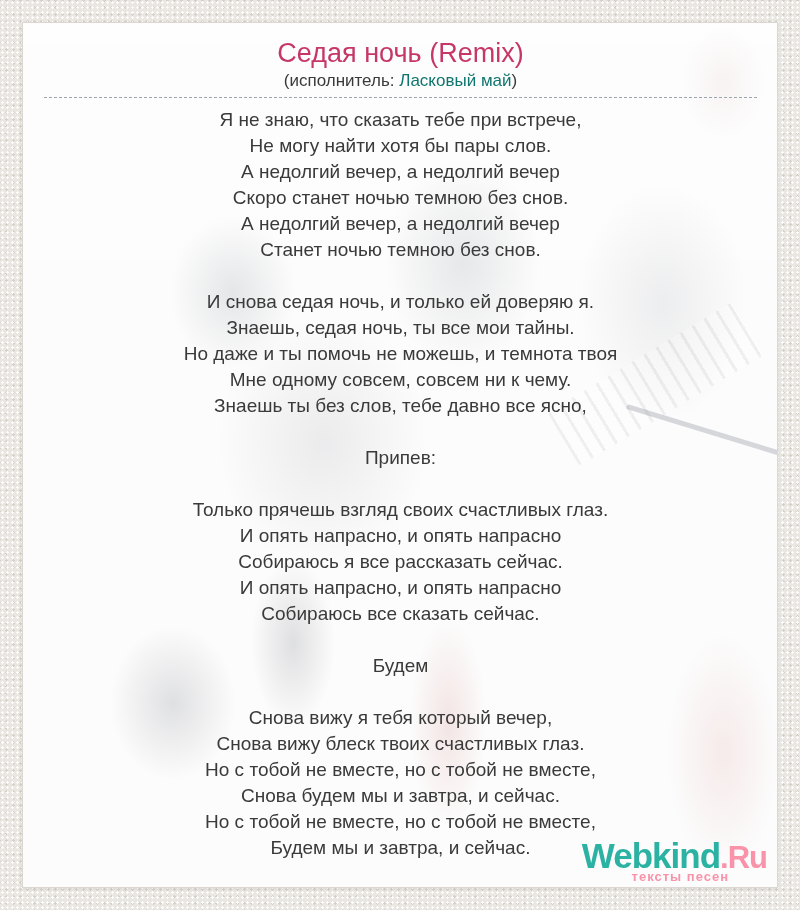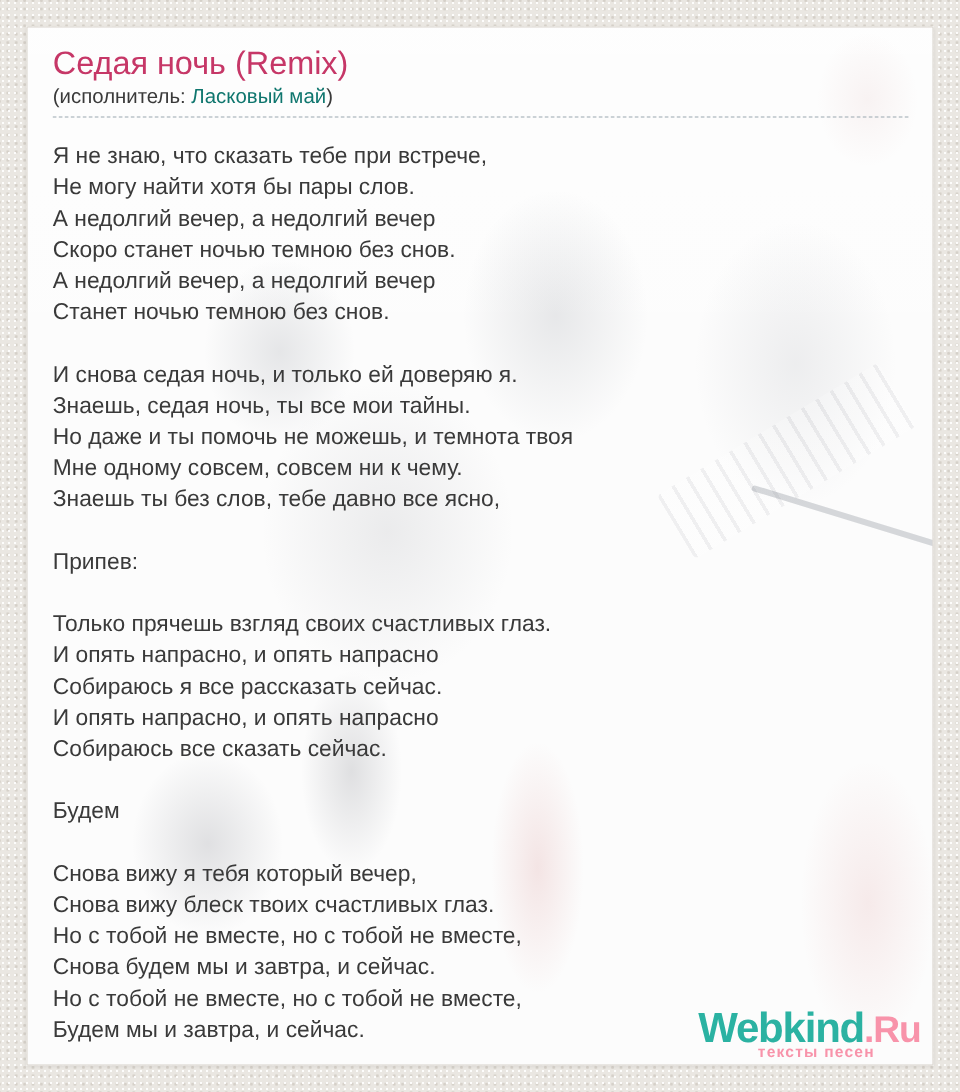--- a/index.html
+++ b/index.html
@@ -68,20 +68,21 @@
     top: 405px;
     width: 165px;
     height: 5px;
     transform: rotate(17deg);
     border-radius: 3px;
     background: rgba(140,145,155,0.35);
   }
   .content {
     position: relative;
     padding: 14px 20px 0 21px;
+    text-align: center;
   }
   .song-title {
     margin: 0;
     font-size: 27px;
     line-height: 33px;
     font-weight: 400;
     color: #c63767;
   }
   .artist-line {
     margin: 1px 0 0 0;
@@ -92,21 +93,21 @@
   .artist-link {
     color: #0f766e;
     text-decoration: none;
     cursor: pointer;
   }
   .header {
     padding-bottom: 6px;
     border-bottom: 1px dashed #9aa7b0;
   }
   .lyrics {
-    margin-top: 20px;
+    margin-top: 9px;
     font-size: 19px;
     line-height: 26px;
     color: #3a3a3a;
   }
   .stanza { margin: 0; }
   .stanza + .stanza { margin-top: 26px; }
   .logo {
     position: absolute;
     right: 10px;
     bottom: 3px;

